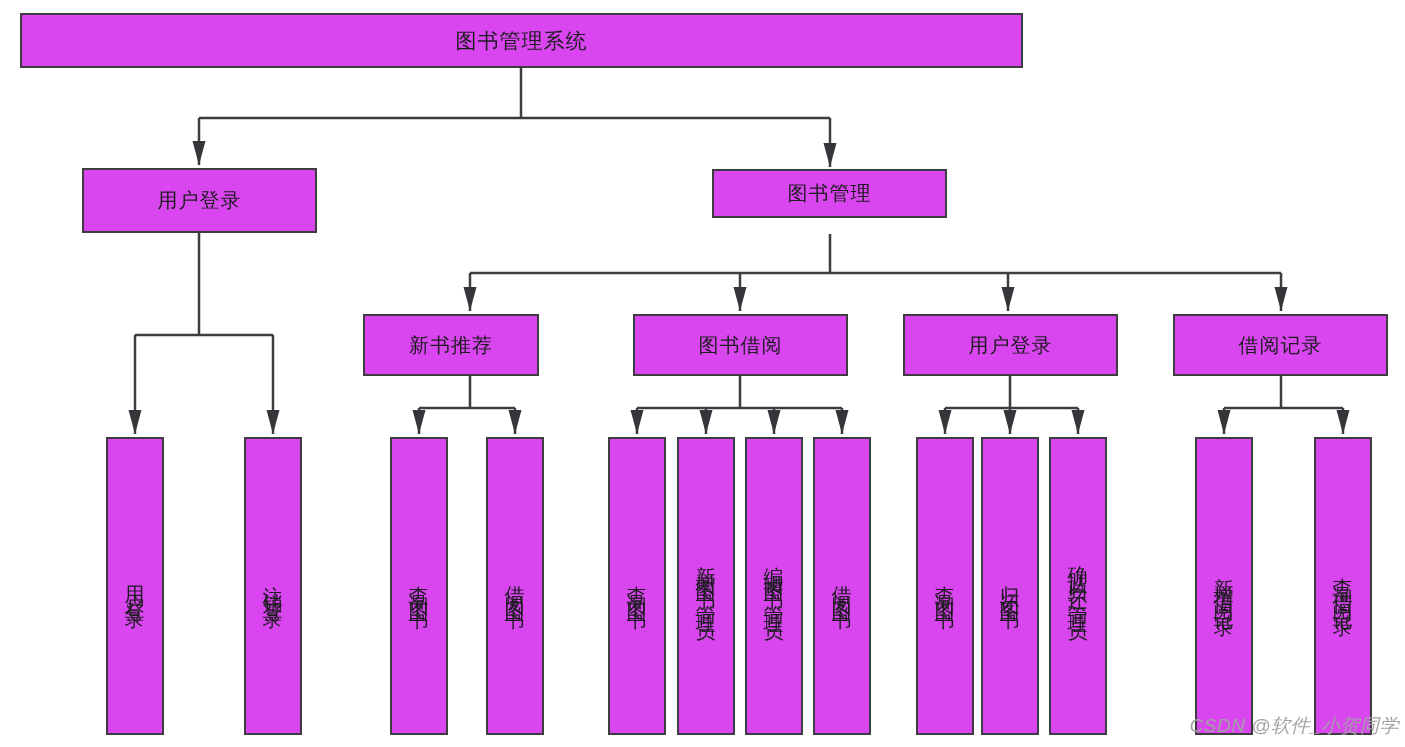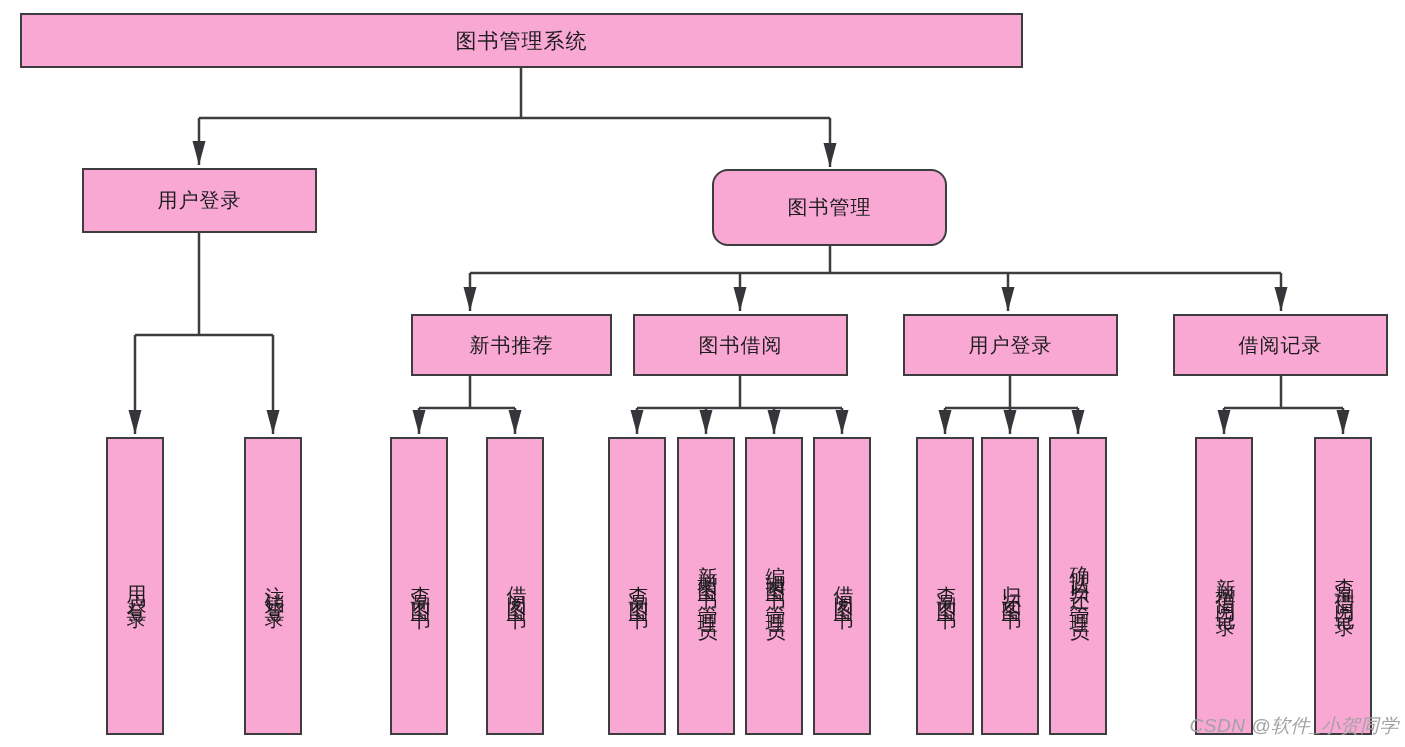--- a/index.html
+++ b/index.html
@@ -12,29 +12,28 @@
     position: relative;
     width: 1405px;
     height: 747px;
     background: #ffffff;
     overflow: hidden;
   }
   .box {
     position: absolute;
     box-sizing: border-box;
     border: 2.5px solid #3d3d3f;
-    background: #f9a8d4;
+    background: #d946ef;
     color: #1c1c1e;
     display: flex;
     align-items: center;
     justify-content: center;
     font-size: 20px;
     letter-spacing: 1px;
     z-index: 2;
-    font-family: Liberation Mono, monospace;
   }
   .box-h { white-space: nowrap; }
   .box-v {
     writing-mode: vertical-rl;
     text-orientation: mixed;
     letter-spacing: 8px;
     line-height: 1;
     padding: 4px 0;
   }
   .title-box { font-size: 21px; }
@@ -114,23 +113,23 @@
         <path d="M1281,376 V408 M1224,408 H1343"></path>
         <line x1="1224" y1="408" x2="1224" y2="434" marker-end="url(#arrow)"></line>
         <line x1="1343" y1="408" x2="1343" y2="434" marker-end="url(#arrow)"></line>
       </g>
     </g>
   </svg>
 
   <div class="box box-h title-box" style="left:20px; top:13px; width:1003px; height:55px;">图书管理系统</div>
 
   <div class="box box-h" style="left:82px; top:168px; width:235px; height:65px;">用户登录</div>
-  <div class="box box-h" style="left:712px; top:169px; width:235px; height:77px;border-radius:16px;">图书管理</div>
+  <div class="box box-h" style="left:712px; top:169px; width:235px; height:49px;">图书管理</div>
 
-  <div class="box box-h" style="left:363px; top:314px; width:201px; height:62px;margin-left:48px;">新书推荐</div>
+  <div class="box box-h" style="left:363px; top:314px; width:176px; height:62px;">新书推荐</div>
   <div class="box box-h" style="left:633px; top:314px; width:215px; height:62px;">图书借阅</div>
   <div class="box box-h" style="left:903px; top:314px; width:215px; height:62px;">用户登录</div>
   <div class="box box-h" style="left:1173px; top:314px; width:215px; height:62px;">借阅记录</div>
 
   <div class="box box-v" style="left:106px; top:437px; width:58px; height:298px;">用户登录</div>
   <div class="box box-v" style="left:244px; top:437px; width:58px; height:298px;">注销登录</div>
 
   <div class="box box-v" style="left:390px; top:437px; width:58px; height:298px;">查询图书</div>
   <div class="box box-v" style="left:486px; top:437px; width:58px; height:298px;">借阅图书</div>
 

